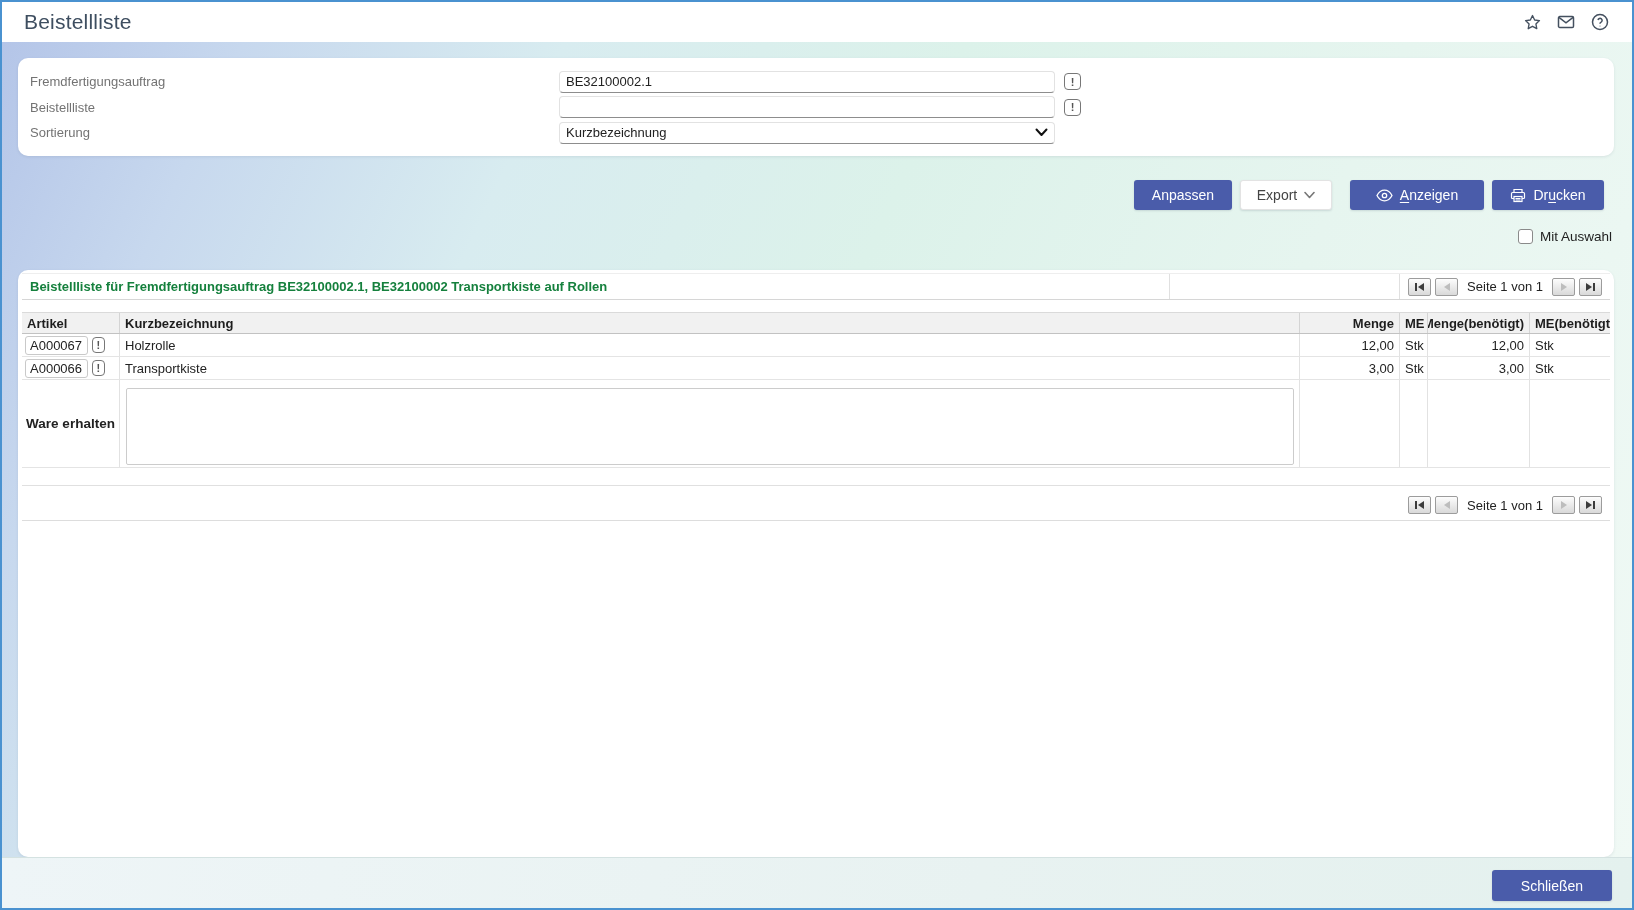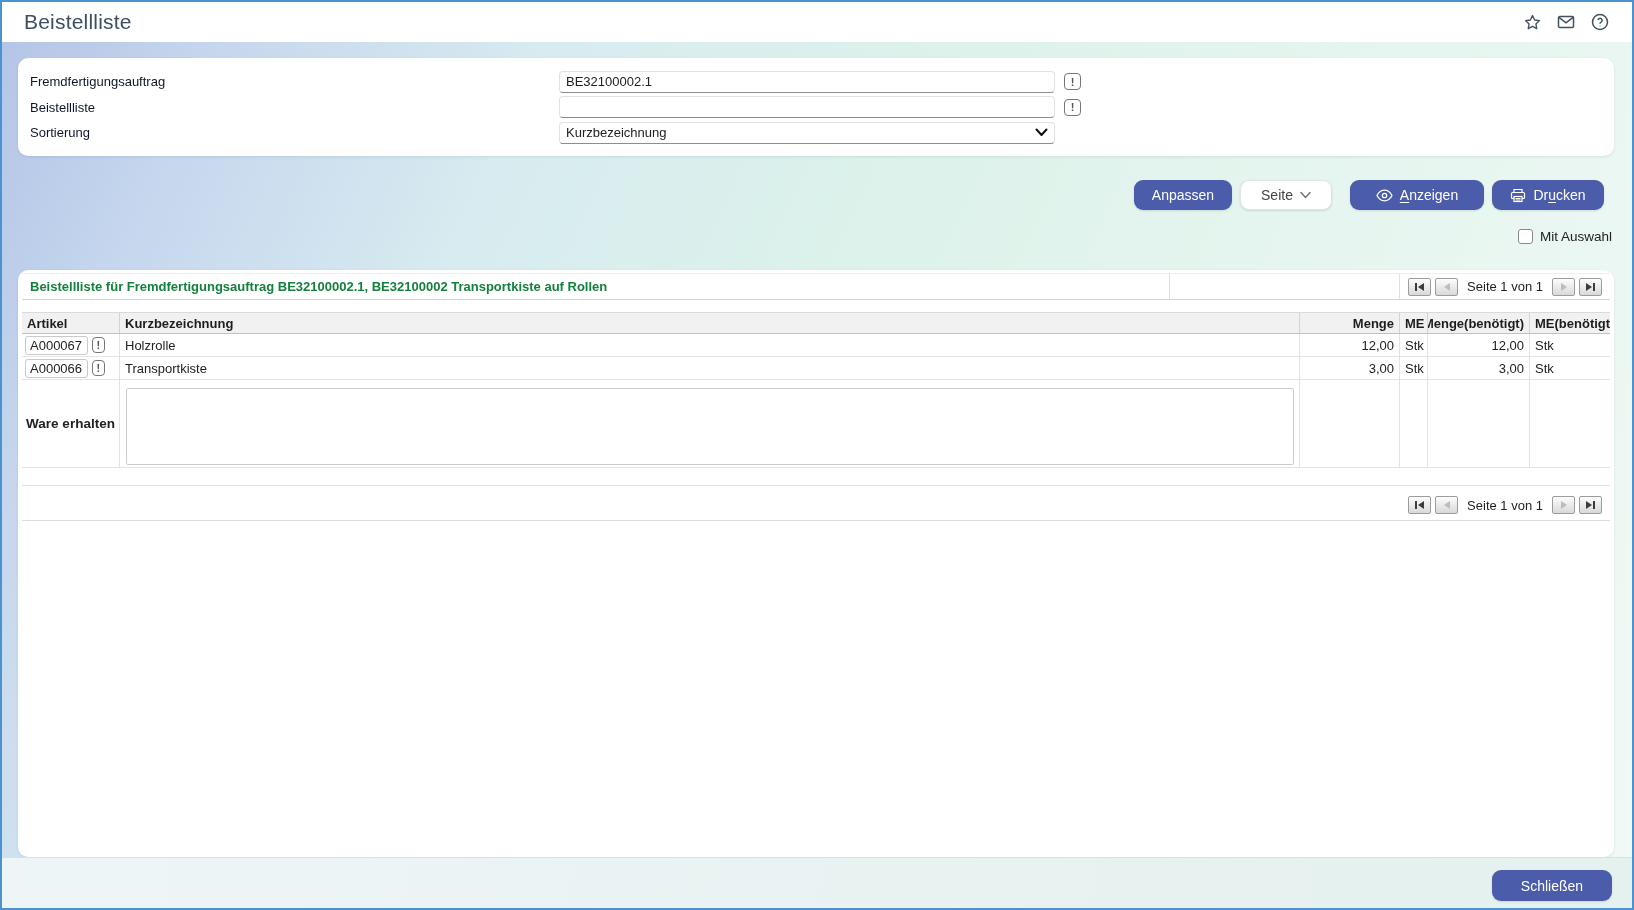--- a/index.html
+++ b/index.html
@@ -23,21 +23,21 @@
     background: linear-gradient(115deg, #b4c5e8 0%, #c7d8ee 12%, #d8ecf0 28%,
                 #dcf2ea 48%, #e6f5ef 70%, #f0f9f5 100%);
   }
   
   .form-panel {
     position: absolute; left: 16px; top: 16px; width: 1596px; height: 98px;
     background: #fff; border-radius: 10px; box-shadow: 0 1px 3px rgba(40,60,90,.10);
     padding: 11px 12px; display: flex; flex-direction: column; justify-content: space-between;
   }
   .f-row { display: flex; align-items: center; height: 25px; }
-  .f-label { width: 529px; font-size: 13px; color: #0f172a; }
+  .f-label { width: 529px; font-size: 13px; color: #737373; }
   .f-input {
     width: 496px; height: 22px; font-family: "Liberation Sans", sans-serif;
     font-size: 13px; color: #222; padding: 0 6px;
     border: 1px solid #e2e2e2; border-bottom: 1px solid #8d8d8d; border-radius: 4px;
     background: #fff; outline: none;
   }
   .lookup-btn {
     margin-left: 9px; width: 17px; height: 17px; border: 1px solid #777; border-radius: 4px;
     background: #fff; color: #555; font-size: 11px; font-weight: bold; line-height: 14px;
     display: inline-flex; align-items: center; justify-content: center; cursor: pointer;
@@ -45,21 +45,21 @@
   .select-box {
     width: 496px; height: 22px; border: 1px solid #e2e2e2; border-bottom: 1px solid #8d8d8d;
     border-radius: 4px; background: #fff; display: flex; align-items: center;
     padding: 0 6px; font-size: 13px; cursor: pointer;
   }
   .select-box .sel-text { flex: 1; }
   .select-box svg { color: #111; }
   
   .toolbar { position: absolute; top: 138px; right: 28px; display: flex; align-items: center; }
   .btn {
-    height: 30px; border-radius: 9px; border: none; cursor: pointer;
+    height: 30px; border-radius: 3px; border: none; cursor: pointer;
     font-family: "Liberation Sans", sans-serif; font-size: 14px;
     display: inline-flex; align-items: center; justify-content: center; gap: 7px;
     box-shadow: 0 1px 2px rgba(40,60,90,.15);
   }
   .btn-primary { background: #4a5caa; color: #fff; }
   .btn-light { background: #fff; color: #444; border: 1px solid #e3e3e3; }
   .w-anpassen { width: 98px; } .w-export { width: 92px; }
   .w-anzeigen { width: 134px; } .w-drucken { width: 112px; }
   .gap-sm { margin-left: 8px; } .gap-lg { margin-left: 18px; }
   .akey { text-decoration: underline; text-underline-offset: 2px; }
@@ -182,21 +182,21 @@
           <svg width="13" height="9" viewBox="0 0 13 9" fill="none" stroke="currentColor" stroke-width="2" stroke-linecap="round" stroke-linejoin="round">
               <path d="M1.5 1.5 6.5 7l5-5.5"></path>
             </svg>
         </div>
       </div>
     </section>
 
     <div class="toolbar">
       <button class="btn btn-primary w-anpassen">Anpassen</button>
       <button class="btn btn-light w-export gap-sm">
-        <span>Seite</span>
+        <span>Export</span>
         <svg width="11" height="8" viewBox="0 0 11 8" fill="none" stroke="#777" stroke-width="1.6" stroke-linecap="round" stroke-linejoin="round">
             <path d="M1 1.5 5.5 6.5 10 1.5"></path>
           </svg>
       </button>
       <button class="btn btn-primary w-anzeigen gap-lg">
         <svg width="17" height="13" viewBox="0 0 17 13" fill="none" stroke="#fff" stroke-width="1.3">
           <path d="M8.5 1.2C5 1.2 2.3 4 1 6.5 2.3 9 5 11.8 8.5 11.8S14.7 9 16 6.5C14.7 4 12 1.2 8.5 1.2z"></path>
           <circle cx="8.5" cy="6.5" r="2.2"></circle>
         </svg>
         <span><span></span><span class="akey">A</span><span>nzeigen</span></span>

